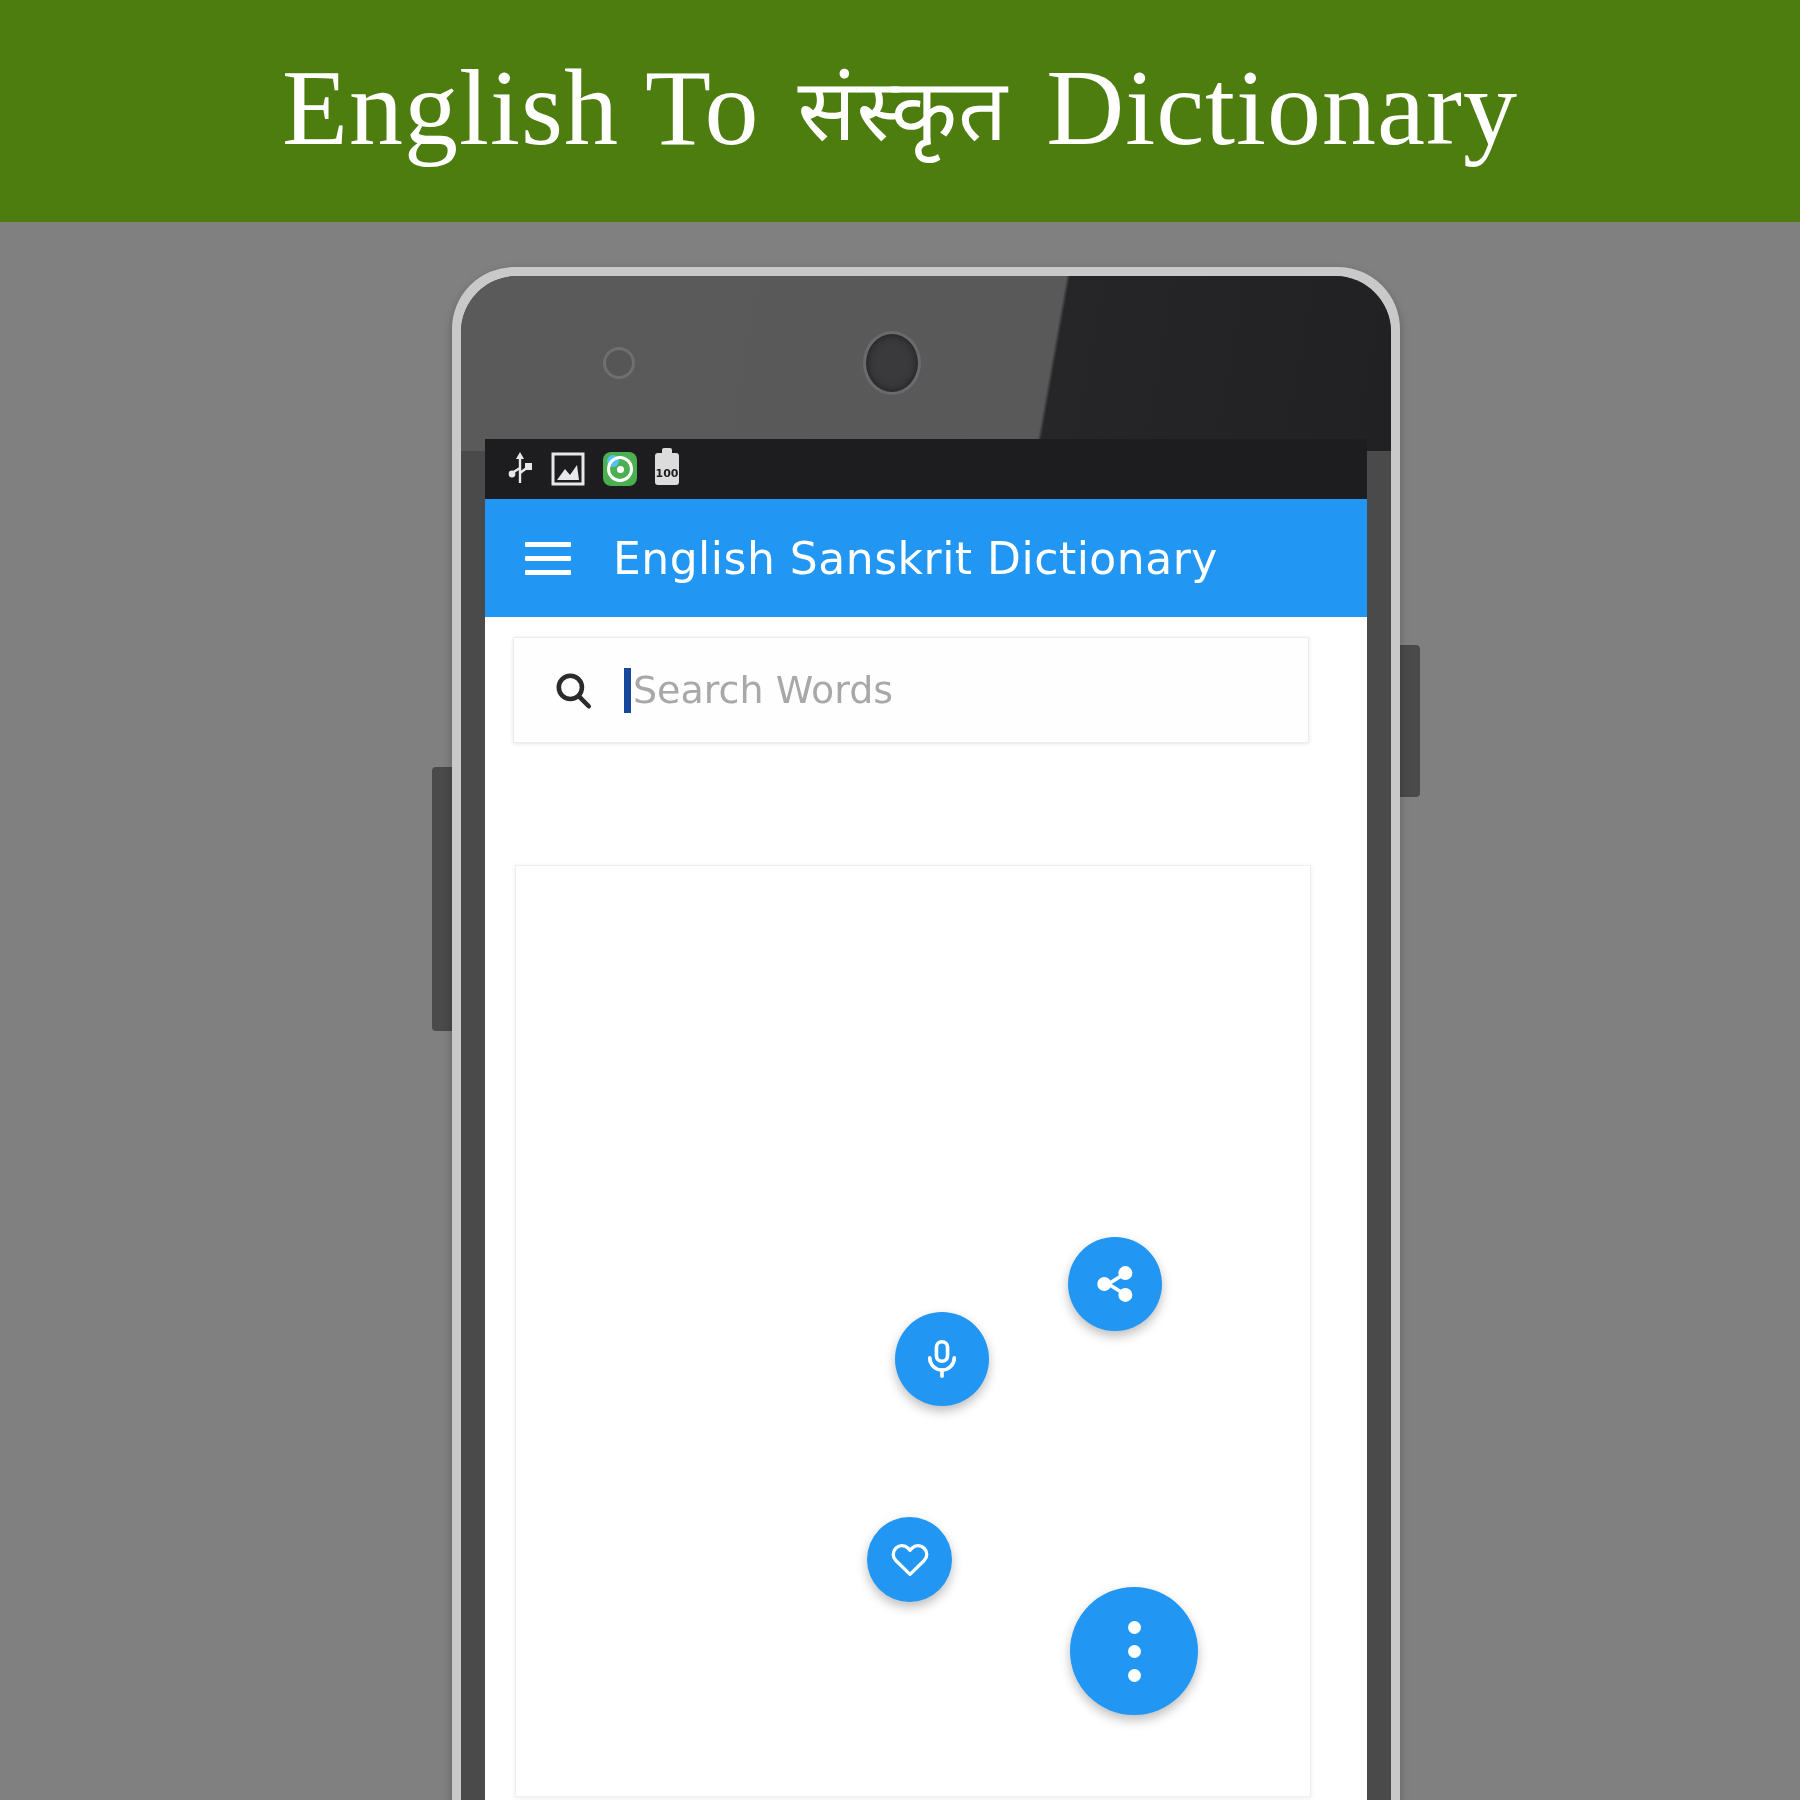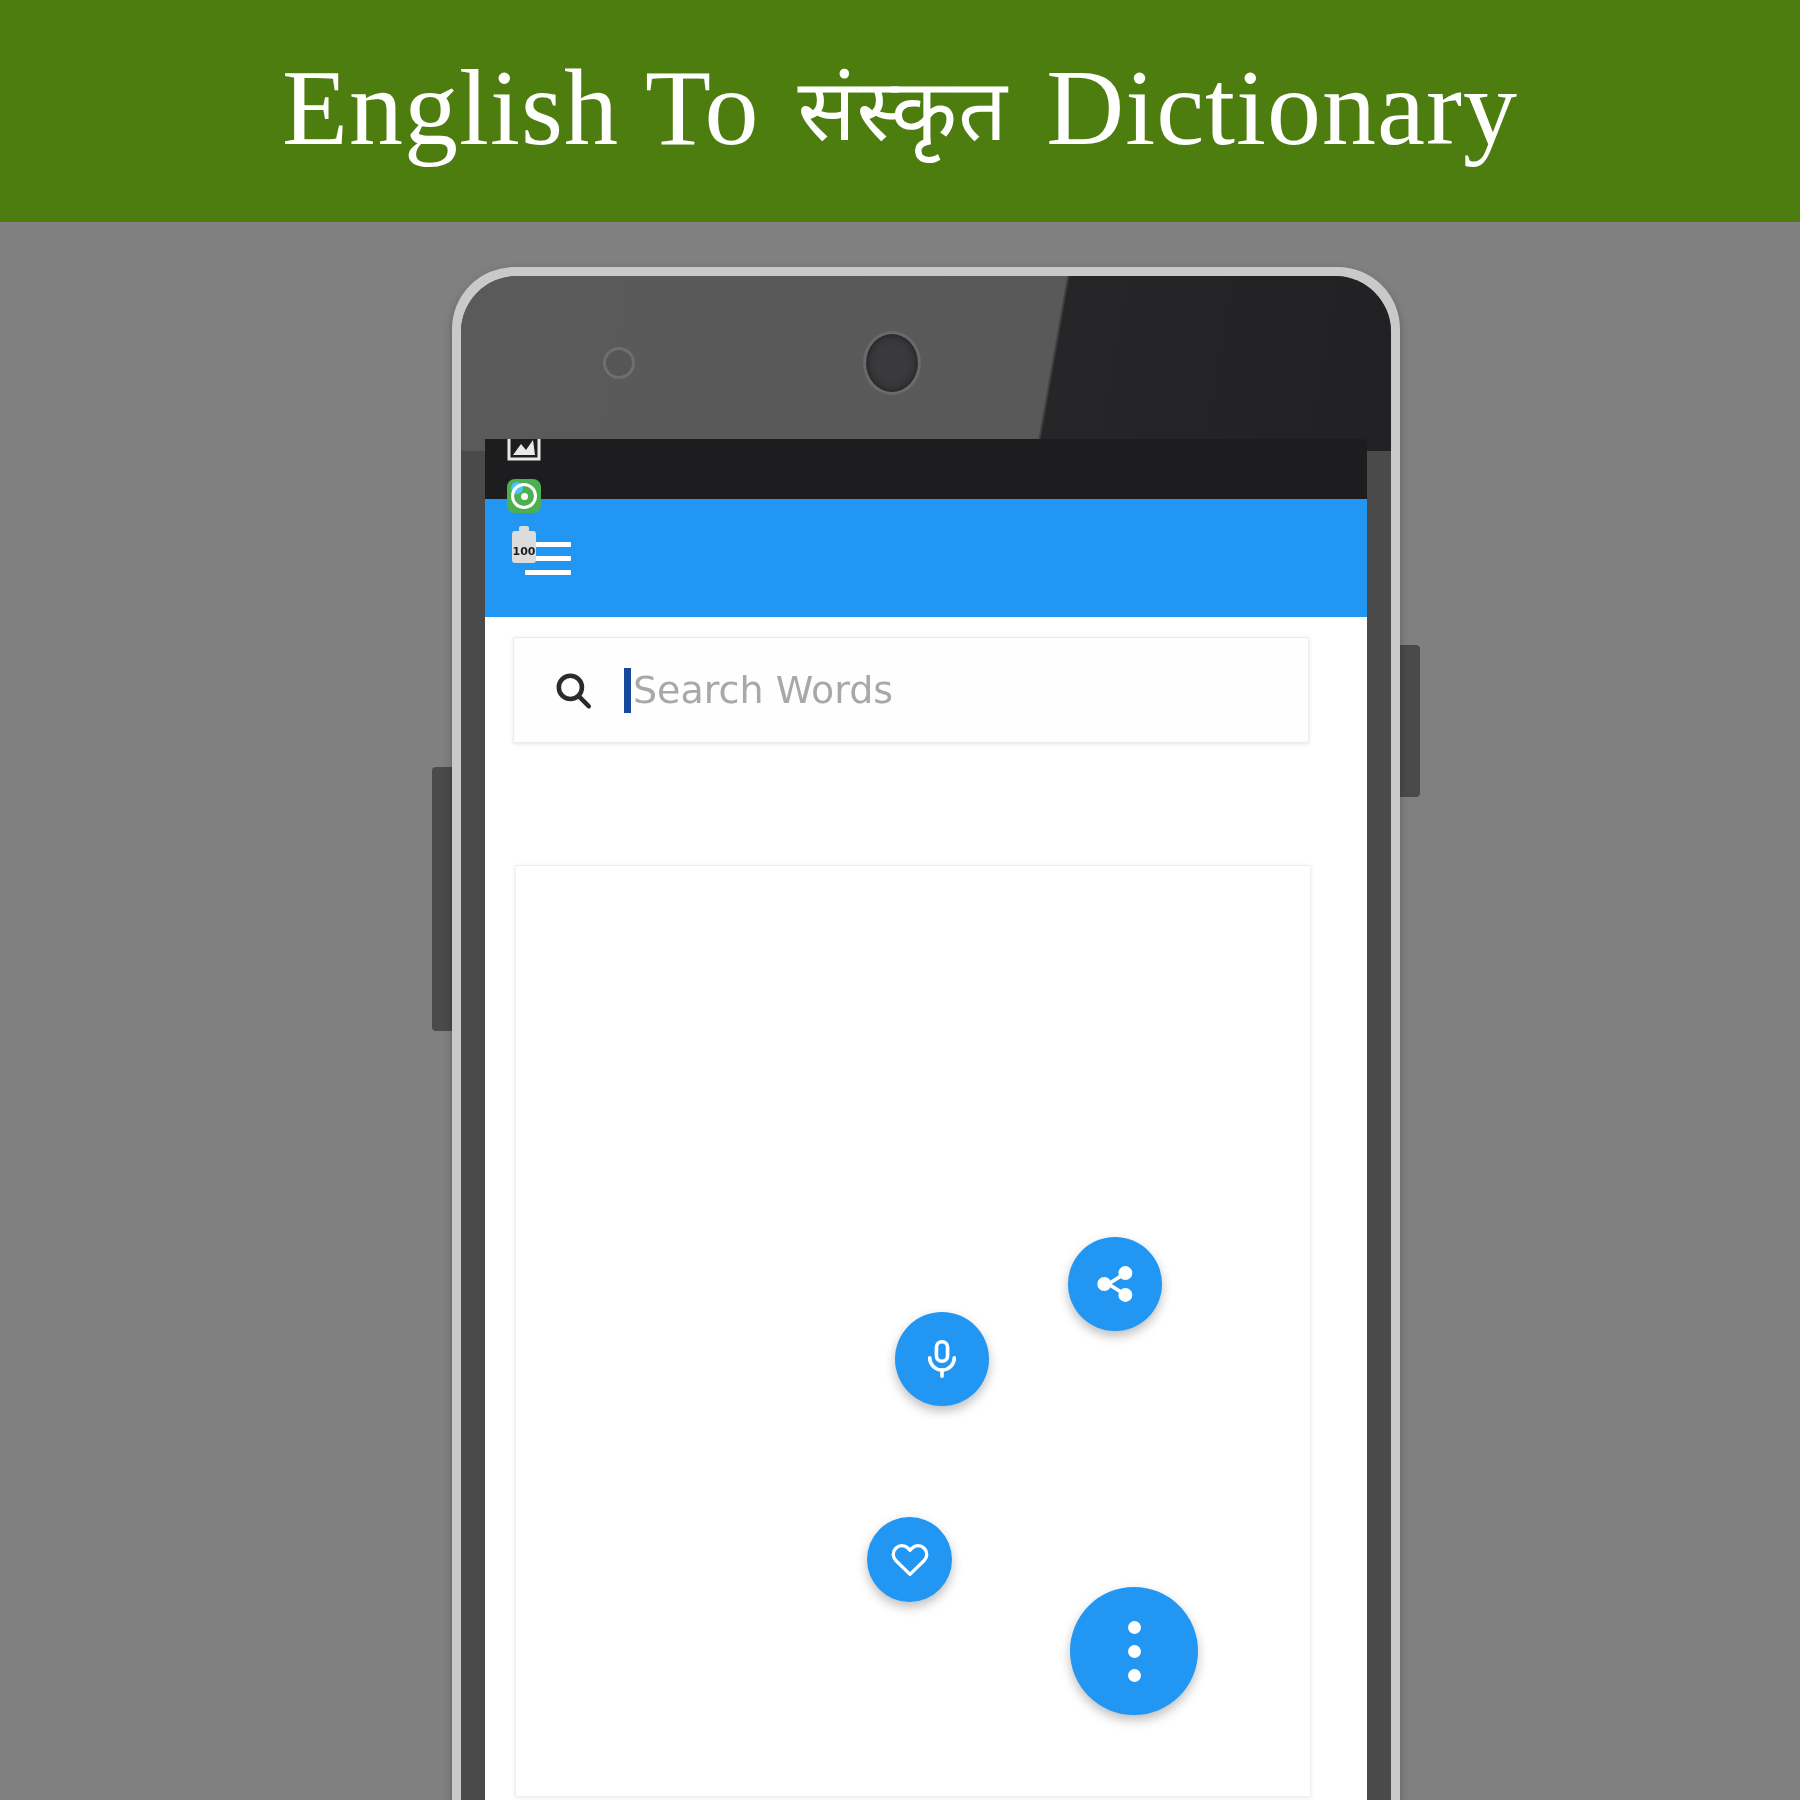--- a/index.html
+++ b/index.html
@@ -147,21 +147,20 @@
     background: #1d1d1f;
     display: flex;
     align-items: center;
     padding: 0 16px 0 22px;
     box-sizing: border-box;
   }
   .status-left {
     display: flex;
     align-items: center;
     gap: 18px;
-    flex-direction: column;
   }
   .status-right {
     margin-left: auto;
     display: flex;
     align-items: center;
     gap: 12px;
   }
   .sb-icon { display: block; }
   .sb-badge-green {
     width: 34px; height: 34px;
@@ -416,20 +415,21 @@
         </div>
 
       </div>
 
       <div class="app-bar">
         <div class="hamburger">
           <span></span>
             <span></span>
             <span></span>
         </div>
+        <div class="app-bar-title">English Sanskrit Dictionary</div>
       </div>
 
       <div class="content">
 
         <div class="search-card">
           <svg class="search-icon" viewBox="0 0 24 24">
             <g fill="none" stroke="#2b2b2b" stroke-width="2.6" stroke-linecap="round">
               <circle cx="10.5" cy="10.5" r="6.6"></circle>
               <line x1="15.4" y1="15.6" x2="21" y2="21.3"></line>
             </g>

